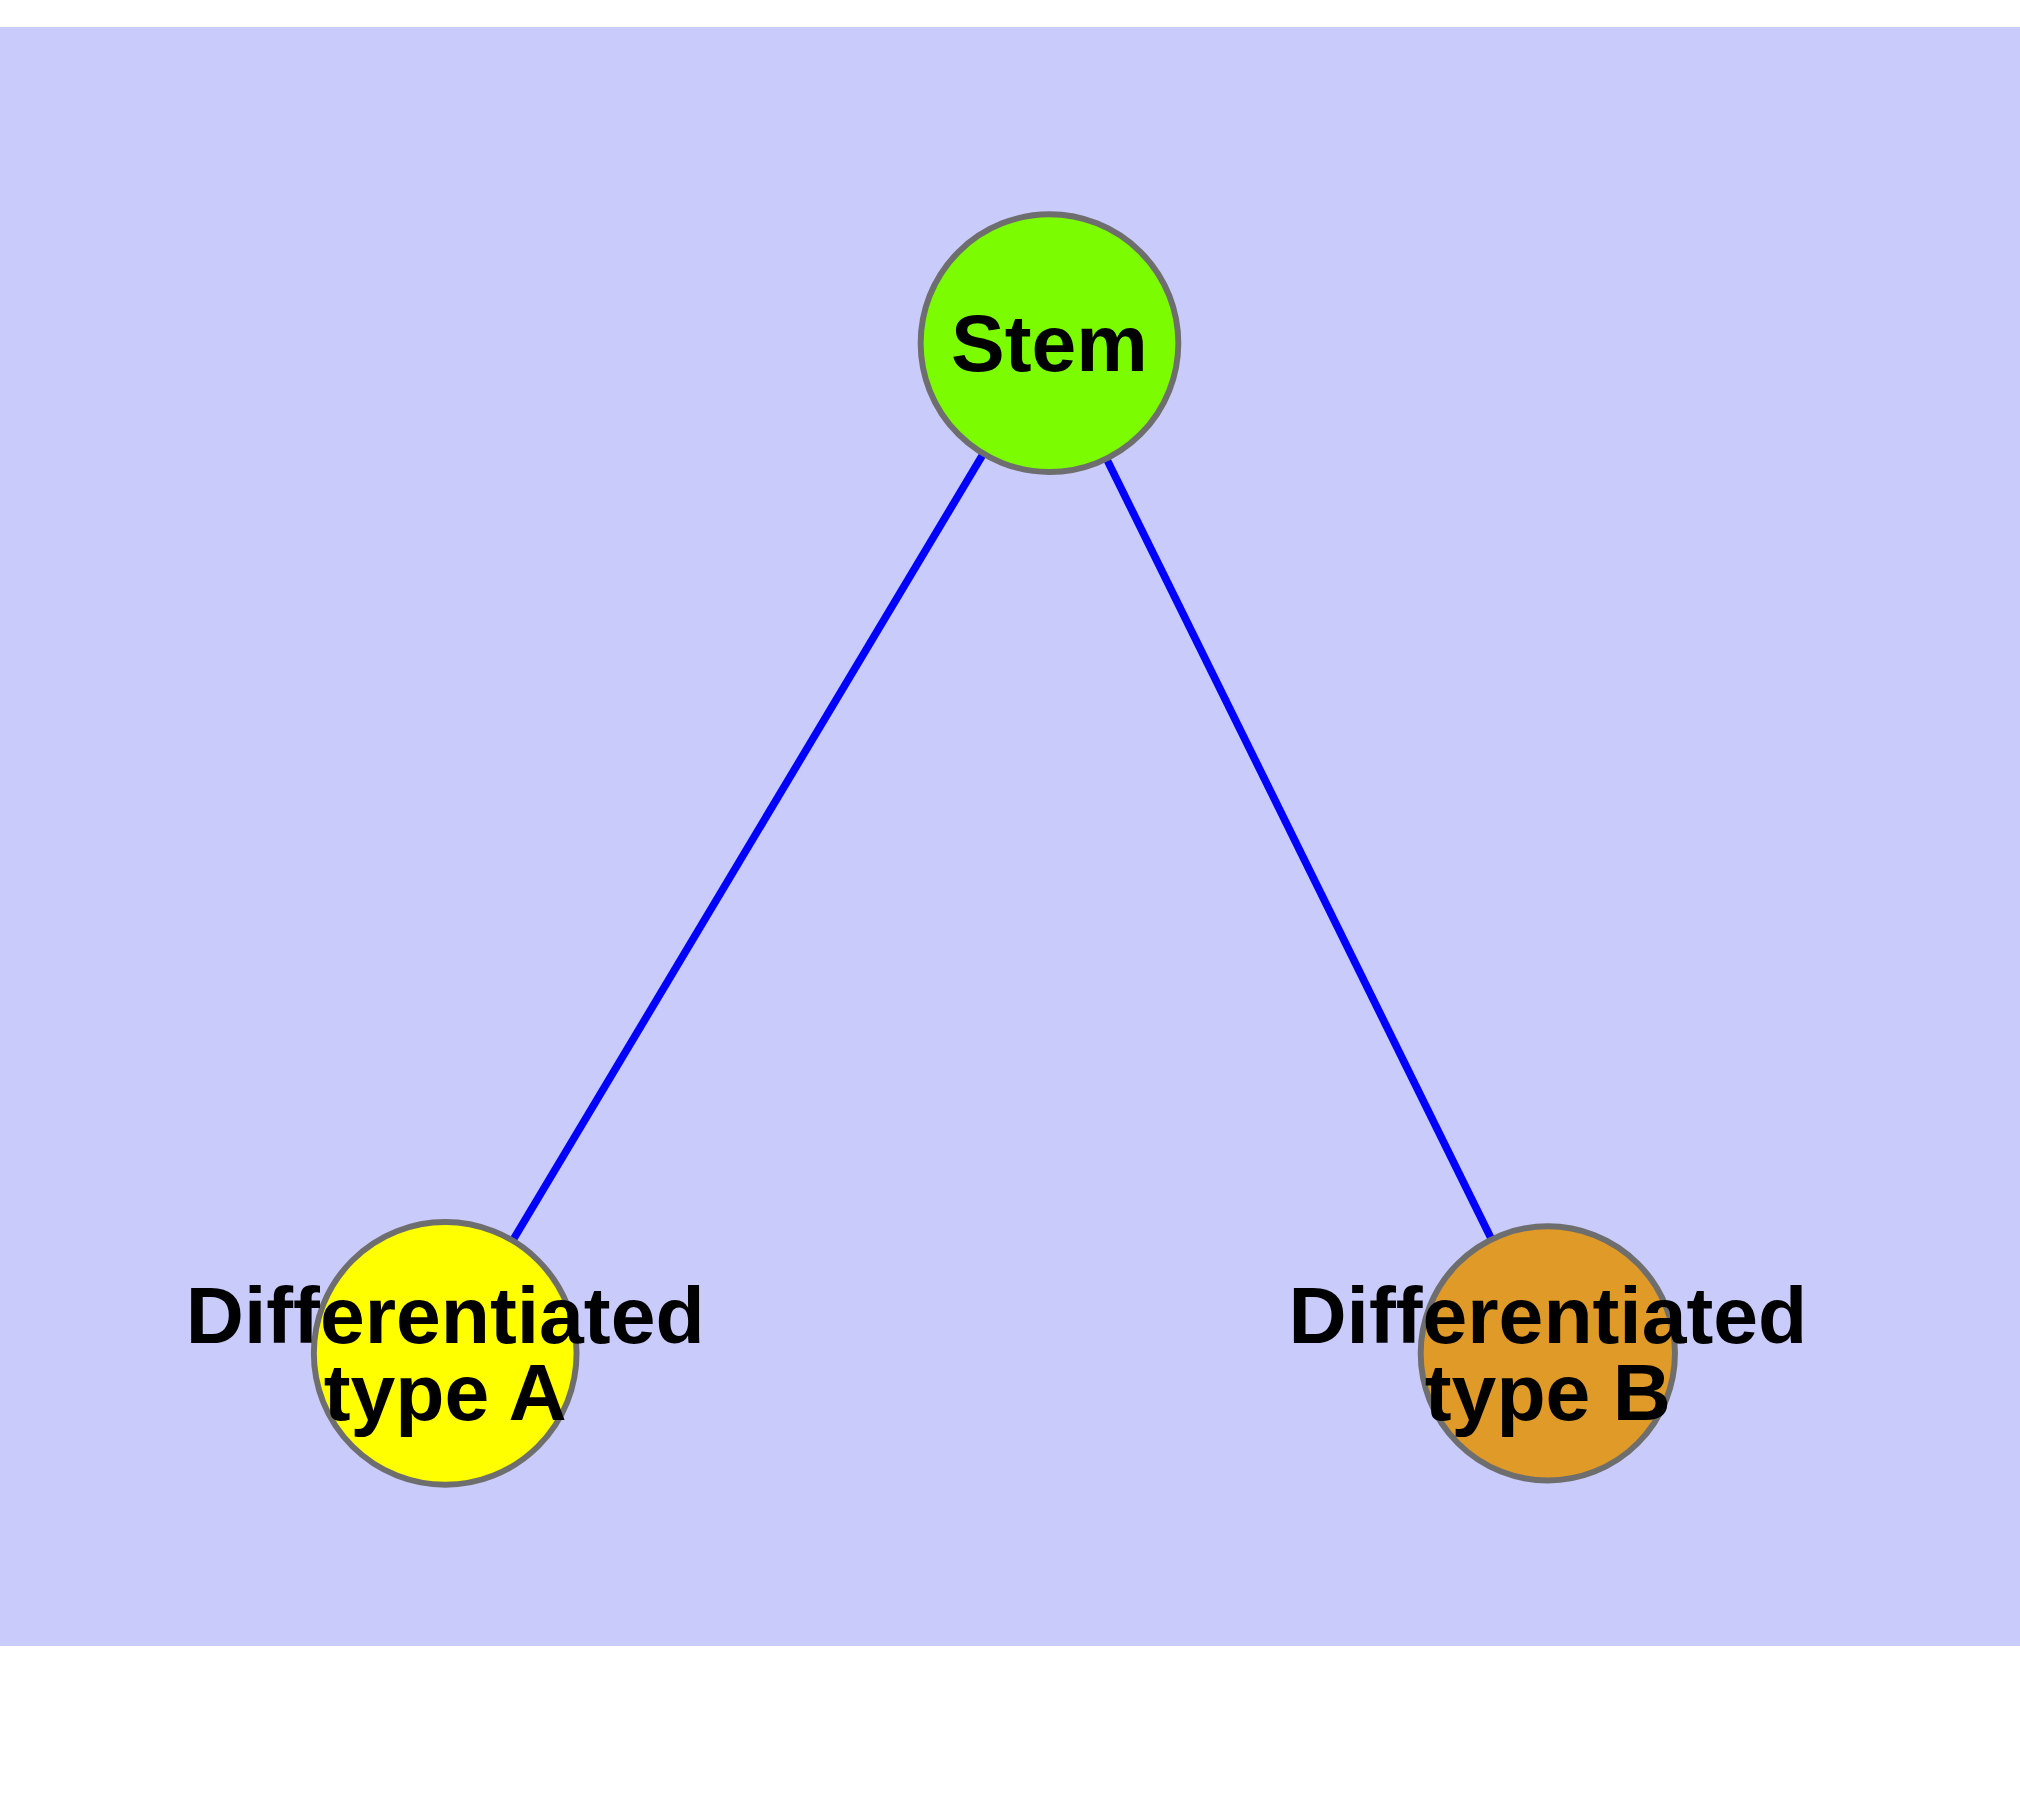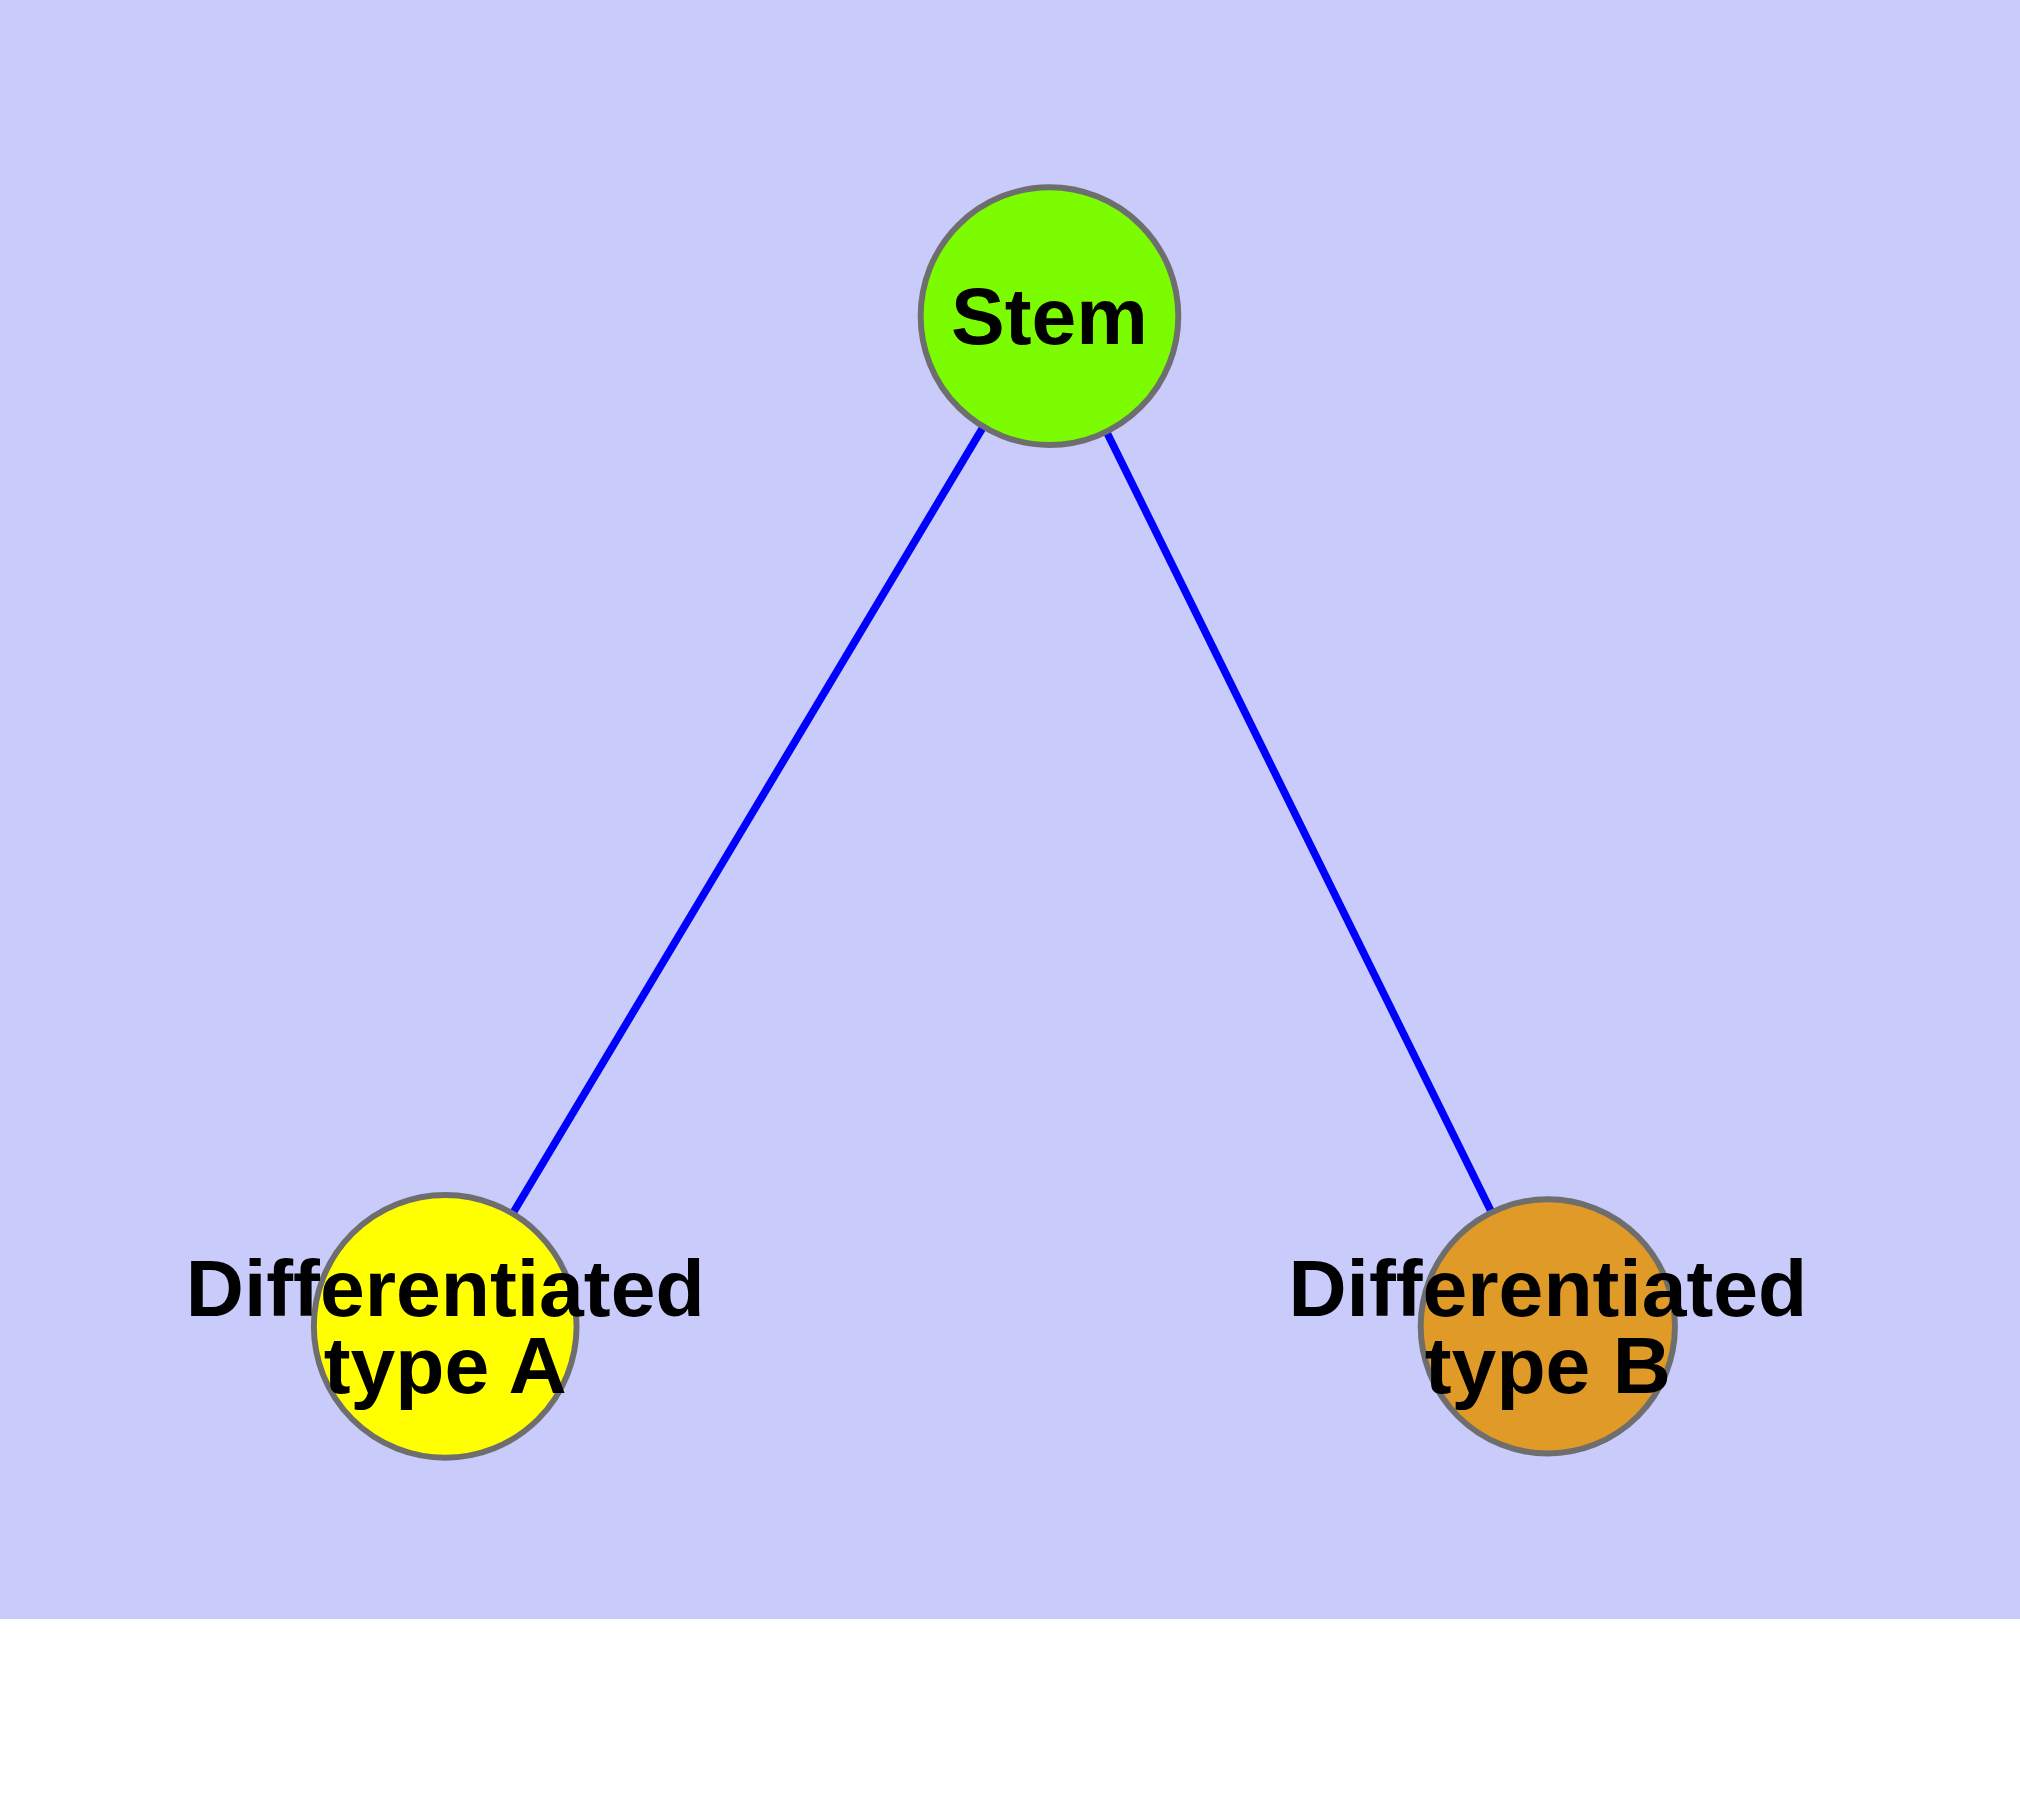--- a/index.html
+++ b/index.html
@@ -7,20 +7,21 @@
     margin: 0;
     padding: 0;
     background: #ffffff;
   }
   #canvas {
     position: relative;
     width: 2021px;
     height: 1619px;
     overflow: hidden;
     font-family: "Liberation Sans", "DejaVu Sans", sans-serif;
+    margin-top: 27px;
   }
   #graph-svg {
     position: absolute;
     top: 0;
     left: 0;
     width: 2021px;
     height: 1812px;
     display: block;
   }
   .node-label {

